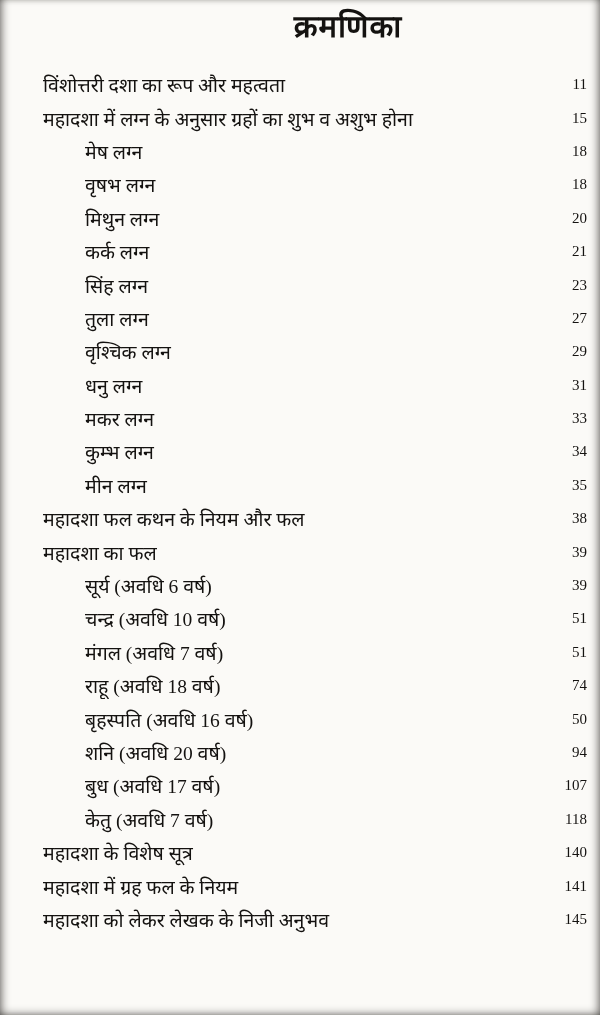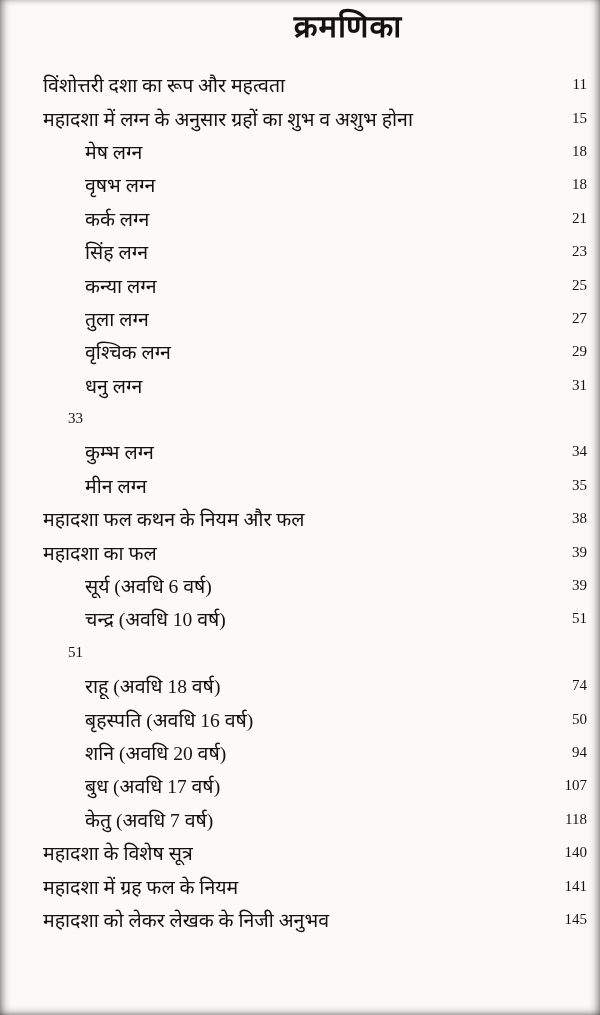--- a/index.html
+++ b/index.html
@@ -84,44 +84,45 @@
   </div>
     <div class="toc-row indent-1">
     <span class="toc-label">मेष लग्न</span>
     <span class="toc-page">18</span>
   </div>
     <div class="toc-row indent-1">
     <span class="toc-label">वृषभ लग्न</span>
     <span class="toc-page">18</span>
   </div>
     <div class="toc-row indent-1">
+    <span class="toc-label">मिथुन लग्न</span>
+    <span class="toc-page">20</span>
+  </div>
+    <div class="toc-row indent-1">
     <span class="toc-label">कर्क लग्न</span>
     <span class="toc-page">21</span>
   </div>
     <div class="toc-row indent-1">
     <span class="toc-label">सिंह लग्न</span>
     <span class="toc-page">23</span>
-  </div>
-    <div class="toc-row indent-1">
-    <span class="toc-label">कन्या लग्न</span>
-    <span class="toc-page">25</span>
   </div>
     <div class="toc-row indent-1">
     <span class="toc-label">तुला लग्न</span>
     <span class="toc-page">27</span>
   </div>
     <div class="toc-row indent-1">
     <span class="toc-label">वृश्चिक लग्न</span>
     <span class="toc-page">29</span>
   </div>
     <div class="toc-row indent-1">
     <span class="toc-label">धनु लग्न</span>
     <span class="toc-page">31</span>
   </div>
     <div class="toc-row indent-1">
+    <span class="toc-label">मकर लग्न</span>
     <span class="toc-page">33</span>
   </div>
     <div class="toc-row indent-1">
     <span class="toc-label">कुम्भ लग्न</span>
     <span class="toc-page">34</span>
   </div>
     <div class="toc-row indent-1">
     <span class="toc-label">मीन लग्न</span>
     <span class="toc-page">35</span>
   </div>
@@ -135,20 +136,21 @@
   </div>
     <div class="toc-row indent-1">
     <span class="toc-label">सूर्य (अवधि 6 वर्ष)</span>
     <span class="toc-page">39</span>
   </div>
     <div class="toc-row indent-1">
     <span class="toc-label">चन्द्र (अवधि 10 वर्ष)</span>
     <span class="toc-page">51</span>
   </div>
     <div class="toc-row indent-1">
+    <span class="toc-label">मंगल (अवधि 7 वर्ष)</span>
     <span class="toc-page">51</span>
   </div>
     <div class="toc-row indent-1">
     <span class="toc-label">राहू (अवधि 18 वर्ष)</span>
     <span class="toc-page">74</span>
   </div>
     <div class="toc-row indent-1">
     <span class="toc-label">बृहस्पति (अवधि 16 वर्ष)</span>
     <span class="toc-page">50</span>
   </div>

